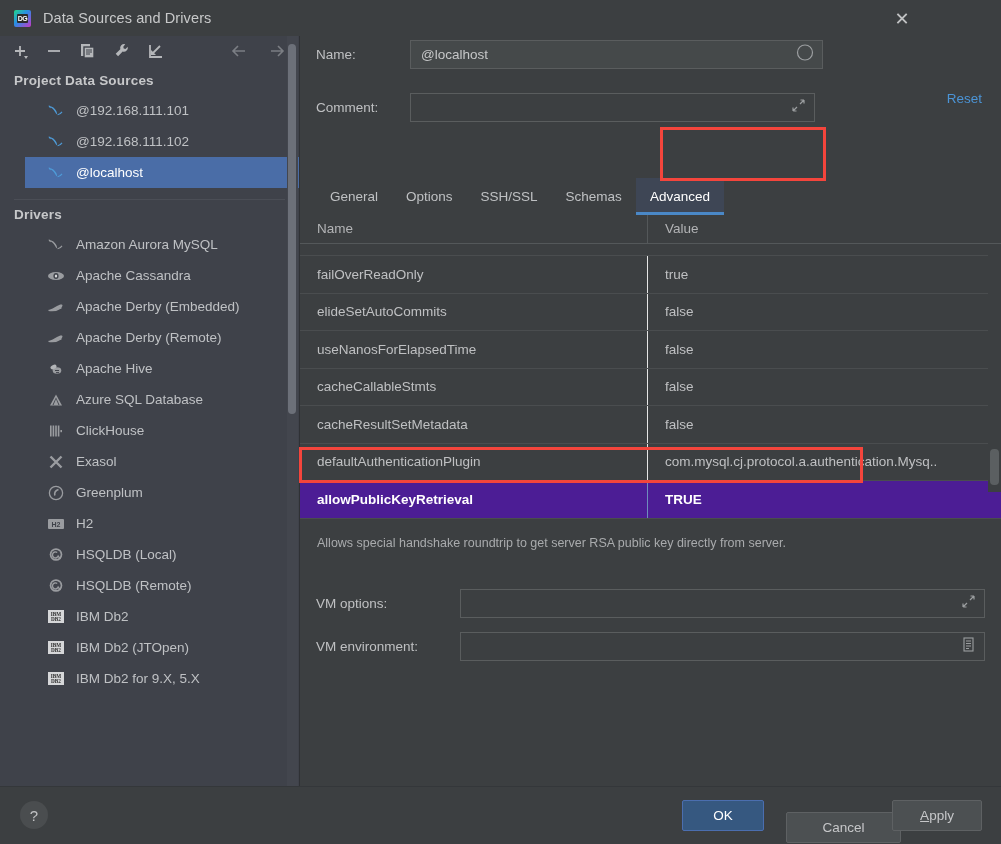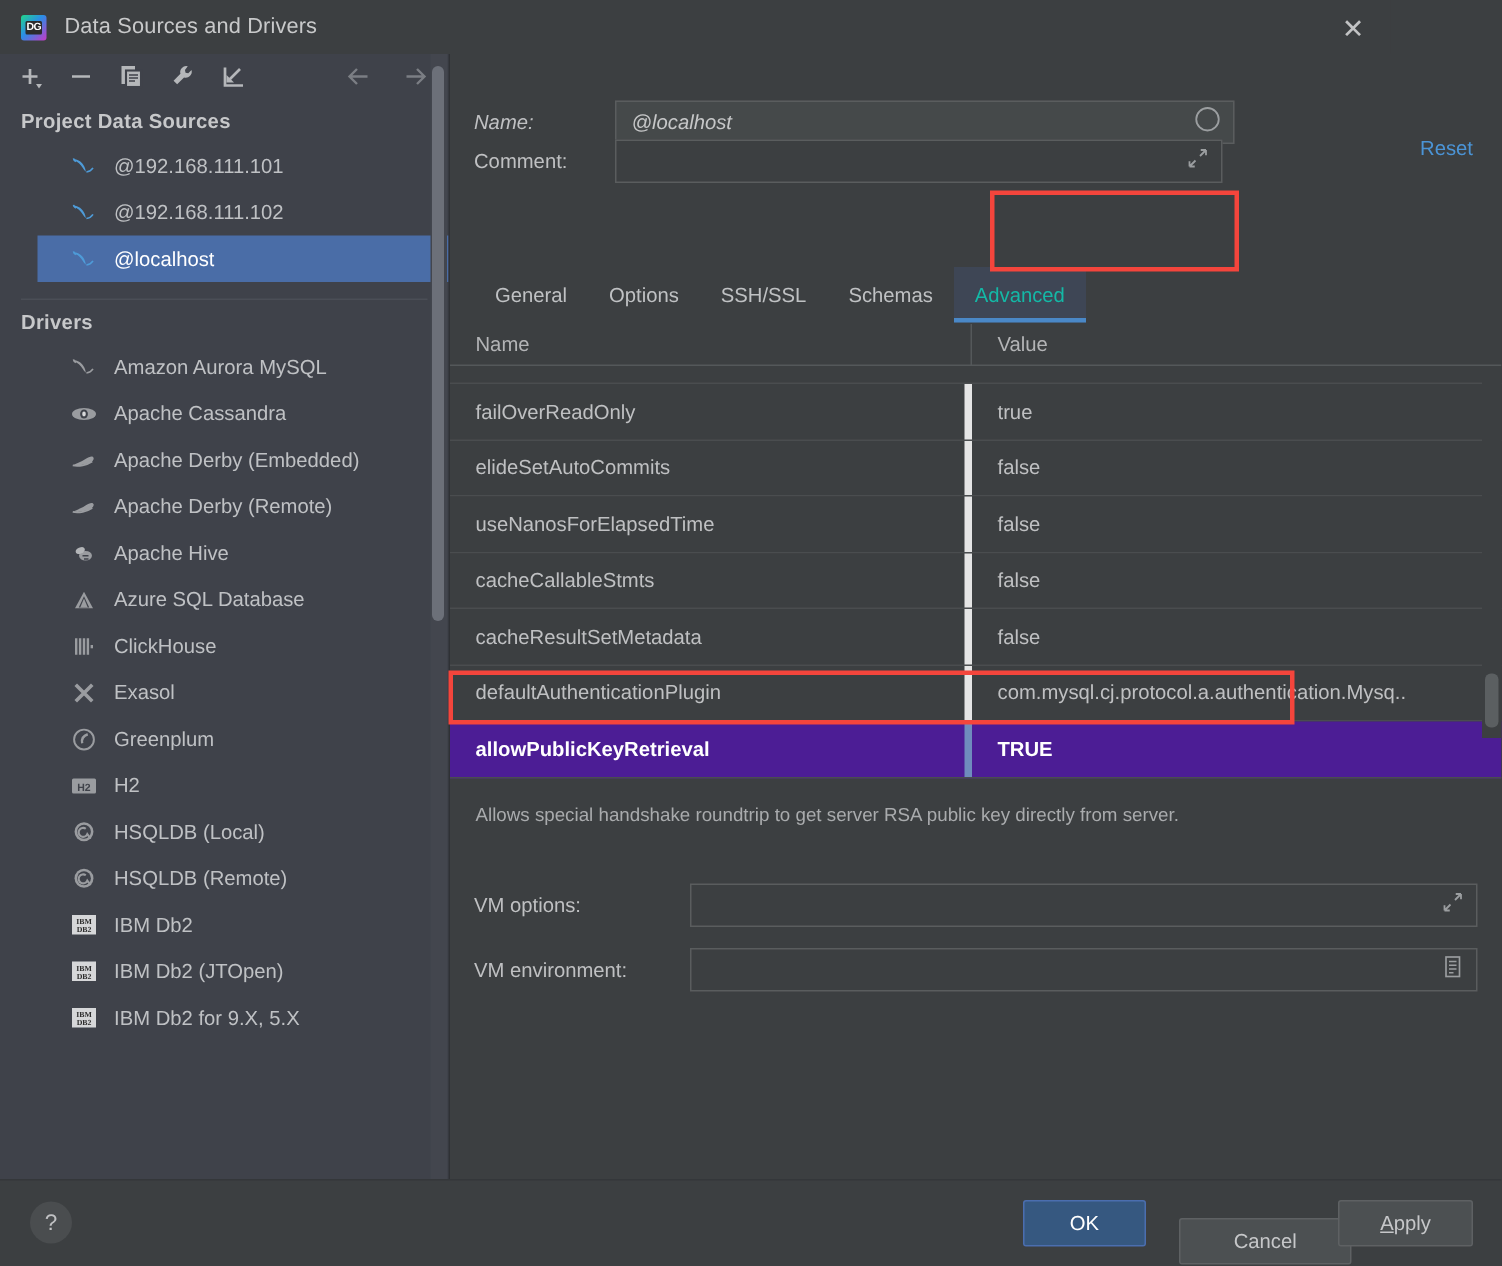--- a/index.html
+++ b/index.html
@@ -79,21 +79,21 @@
     position: absolute; right: 2px; top: 8px; width: 8px; height: 370px;
     background: #6c7079; border-radius: 4px;
   }
 
   
   #right-panel {
     position: absolute; left: 300px; top: 36px; width: 701px; height: 750px;
     background: #3c3f41;
   }
   .field-row { display: flex; align-items: center; height: 30px; }
-  #name-row { position: absolute; left: 16px; top: 30px; width: 670px; font-style: italic; }
+  #name-row { position: absolute; left: 16px; top: 3px; width: 670px; }
   #comment-row { position: absolute; left: 16px; top: 56px; width: 670px; }
   .field-label { width: 94px; color: #bfc0c2; font-size: 13.5px; }
   .field-box {
     flex: 1; height: 29px; background: #45494a; border: 1px solid #5a5d5e;
     display: flex; align-items: center; padding: 0 10px; position: relative;
     color: #c6c7c8; font-size: 13.5px;
   }
   #name-row .field-box { width: 413px; flex: none; }
   #comment-row .field-box { width: 405px; flex: none; background: #3c3f41; }
   .field-right-ico {
@@ -106,54 +106,54 @@
 
   
   #tabs {
     position: absolute; left: 16px; top: 142px; height: 37px;
     display: flex; align-items: stretch;
   }
   .tab {
     display: flex; align-items: center; padding: 0 14px; color: #bfc1c3;
     font-size: 13.5px; position: relative;
   }
-  .tab.active { background: #3e4655; color: #14b8a6; }
+  .tab.active { background: #3e4655; color: #ffffff; }
   .tab.active::after {
     content: ""; position: absolute; left: 0; right: 0; bottom: 0; height: 3px;
     background: #4a88c7;
   }
 
   
   .redbox { position: absolute; border: 3px solid #f4453c; pointer-events: none; }
   #redbox-tab { left: 660px; top: 127px; width: 166px; height: 54px; }
   #redbox-row { left: 299px; top: 447px; width: 564px; height: 36px; }
 
   
   #table-wrap {
     position: absolute; left: 0; top: 180px; width: 701px; height: 304px;
   }
   #thead {
-    display: flex; height: 28px; align-items: center;
+    display: flex; height: 28px; align-items: flex-end;
     border-bottom: 1px solid #54585a; background: #3c3f41;
   }
   .th { color: #b3b4b6; font-size: 13.5px; padding-left: 17px; }
   .th.name-col { width: 348px; border-right: 1px solid #54585a; height: 28px; line-height: 28px; padding-top: 0;}
   .th.value-col { flex: 1; height: 28px; line-height: 28px; }
   #tbody { position: relative; }
   .trow {
     display: flex; height: 37.5px; align-items: center;
     border-bottom: 1px solid #4a4d4f; background: #3c3f41;
   }
   .trow.first { height: 12px; border-bottom: 1px solid #4a4d4f; }
   .td {
     font-size: 13.5px; color: #bfc0c2; padding-left: 17px; overflow: hidden;
     white-space: nowrap; text-overflow: ellipsis; height: 100%;
     display: flex; align-items: center;
   }
-  .td.name-col { width: 348px; border-right: 5px solid #e5e5e5; flex: none; }
+  .td.name-col { width: 348px; border-right: 1px solid #e5e5e5; flex: none; }
   .td.value-col { flex: 1; }
   .trow.selected { background: #4c1d95; }
   .trow.selected .td { color: #ffffff; font-weight: bold; border-right-color:#6f8cbd; }
   #table-scroll-track {
     position: absolute; right: 0; top: 28px; width: 13px; height: 248px;
     background: #3c3f41;
   }
   #table-scroll-thumb {
     position: absolute; right: 2px; top: 205px; width: 9px; height: 36px;
     background: #5b5f61; border-radius: 4px;

